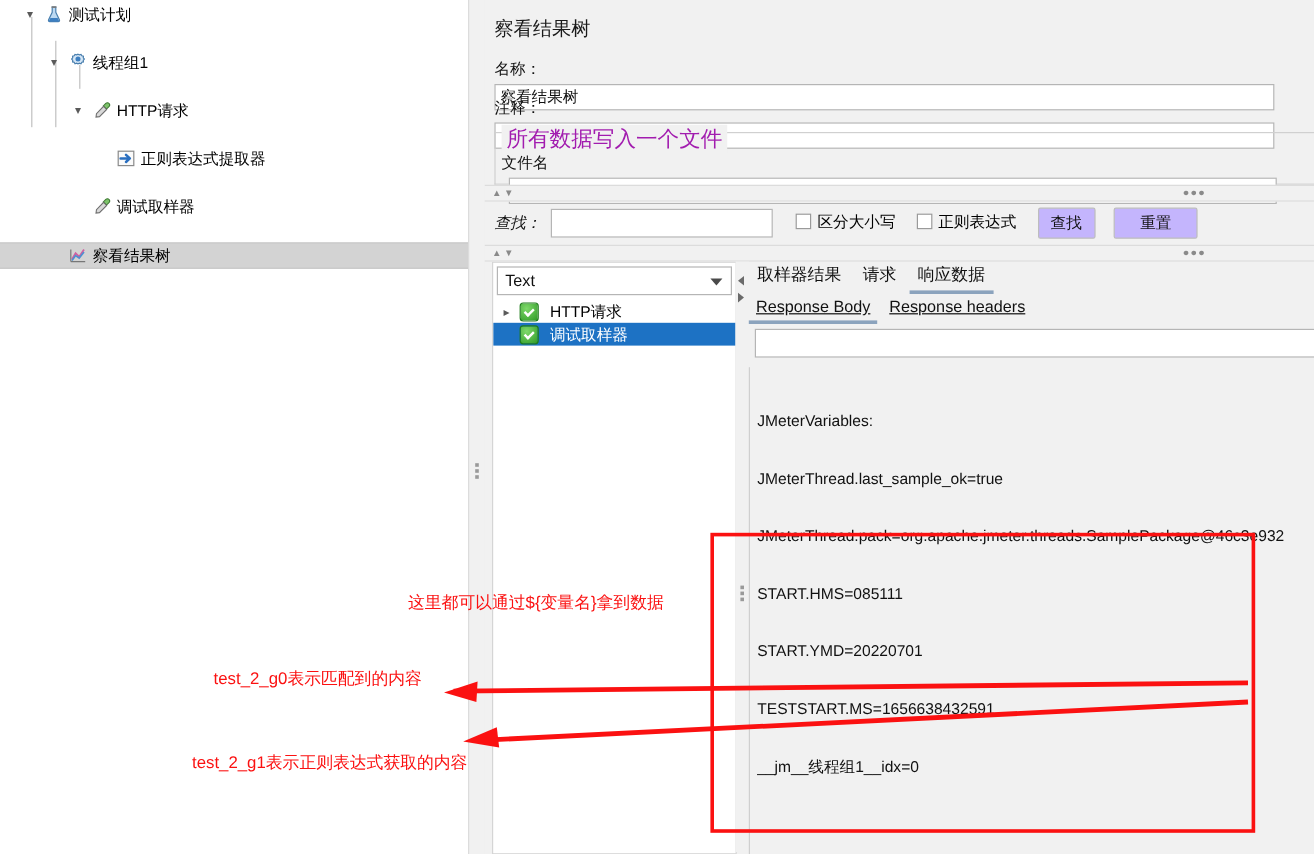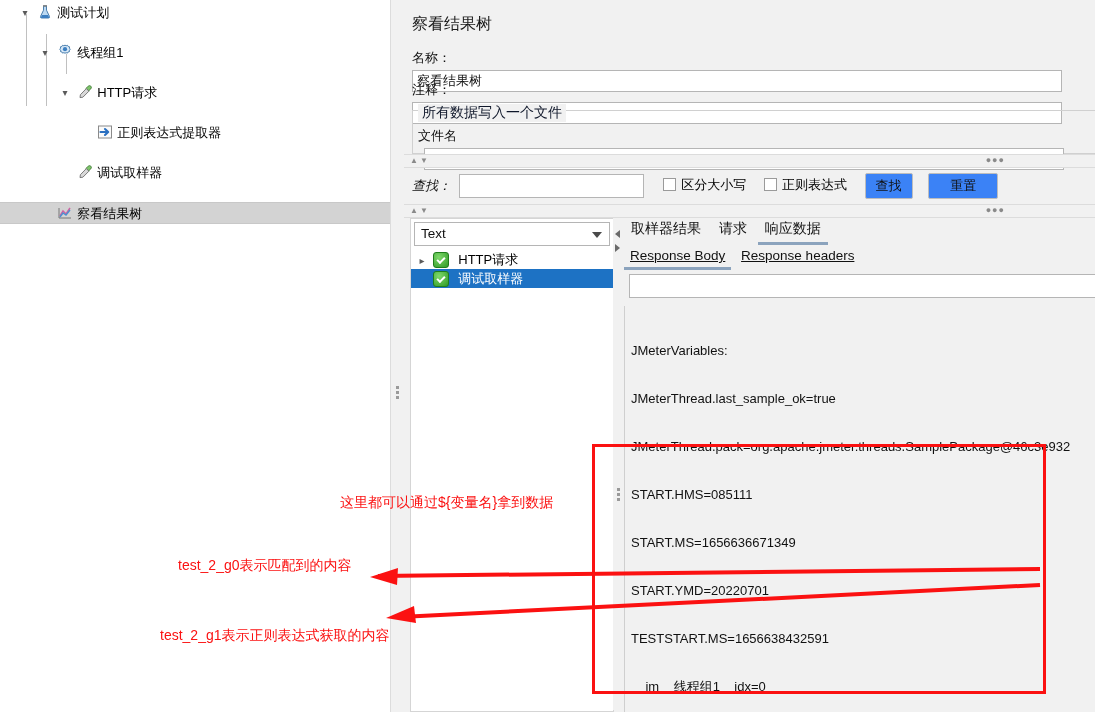--- a/index.html
+++ b/index.html
@@ -57,42 +57,42 @@
   .txtfield{
     box-sizing:border-box;height:22px;background:#fff;
     border:1px solid #b5b5b5;vertical-align:middle;
     font-family:"Liberation Sans",sans-serif;font-size:13px;
     padding:0 4px;color:#111;outline:none;
   }
   .group-box{
     position:absolute;border:1px solid #d0d0d0;border-right:none;
   }
   .group-title{
-    position:absolute;background:#f1f1f1;padding:0 4px;font-size:14px;color:#0f172a;
+    position:absolute;background:#f1f1f1;padding:0 4px;font-size:18px;color:#a21caf;
   }
 
   
   .mini-bar{
     position:absolute;height:12px;border-top:1px solid #dcdcdc;border-bottom:1px solid #dcdcdc;
     background:#f1f1f1;
   }
   .mini-bar .arr{
     position:absolute;top:0;font-size:8px;color:#8a8a8a;line-height:12px;letter-spacing:2px;
   }
   .mini-bar .dots{
     position:absolute;top:0;right:90px;font-size:9px;color:#8a8a8a;line-height:11px;letter-spacing:1px;
   }
 
   .cbox{
     display:inline-block;width:13px;height:13px;box-sizing:border-box;
     border:1px solid #9a9a9a;background:#fff;vertical-align:middle;
     position:relative;top:-1px;margin-right:5px;
   }
   .btn{
-    box-sizing:border-box;background:#3b82f6;border:1px solid #bdbdbd;
+    box-sizing:border-box;background:#c4b5fd;border:1px solid #bdbdbd;
     border-radius:2px;font-size:13px;color:#111;text-align:center;
     font-family:"Liberation Sans",sans-serif;cursor:default;
   }
 
   
   #res-tree{
     position:absolute;background:#ffffff;border:1px solid #d5d5d5;
     overflow:hidden;
   }
   .combo{
@@ -331,21 +331,20 @@
         <span class="tab">Response headers</span>
       </div>
 
       <input class="txtfield" style="position: absolute; left: 5px; top: 56px; width: 860px; height: 24px;" value="">
 
       <div class="resp-body" style="left:0;top:88px;right:0;bottom:0;padding:5px 0 0 6px;">
         <div class="resp-line">JMeterVariables:</div>
         <div class="resp-line">JMeterThread.last_sample_ok=true</div>
         <div class="resp-line">JMeterThread.pack=org.apache.jmeter.threads.SamplePackage@46c3e932</div>
         <div class="resp-line">START.HMS=085111</div>
-        <div class="resp-line">START.MS=1656636671349</div>
         <div class="resp-line">START.YMD=20220701</div>
         <div class="resp-line">TESTSTART.MS=1656638432591</div>
         <div class="resp-line">__jm__线程组1__idx=0</div>
         
         
         
         
         
         
         

